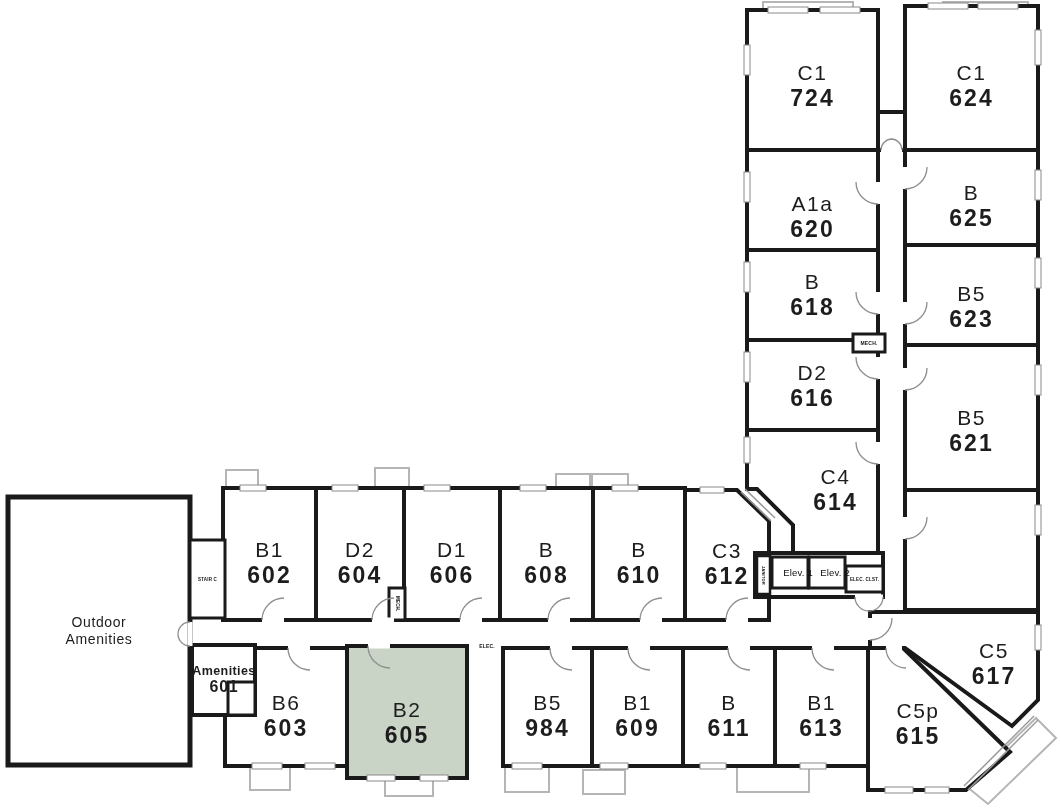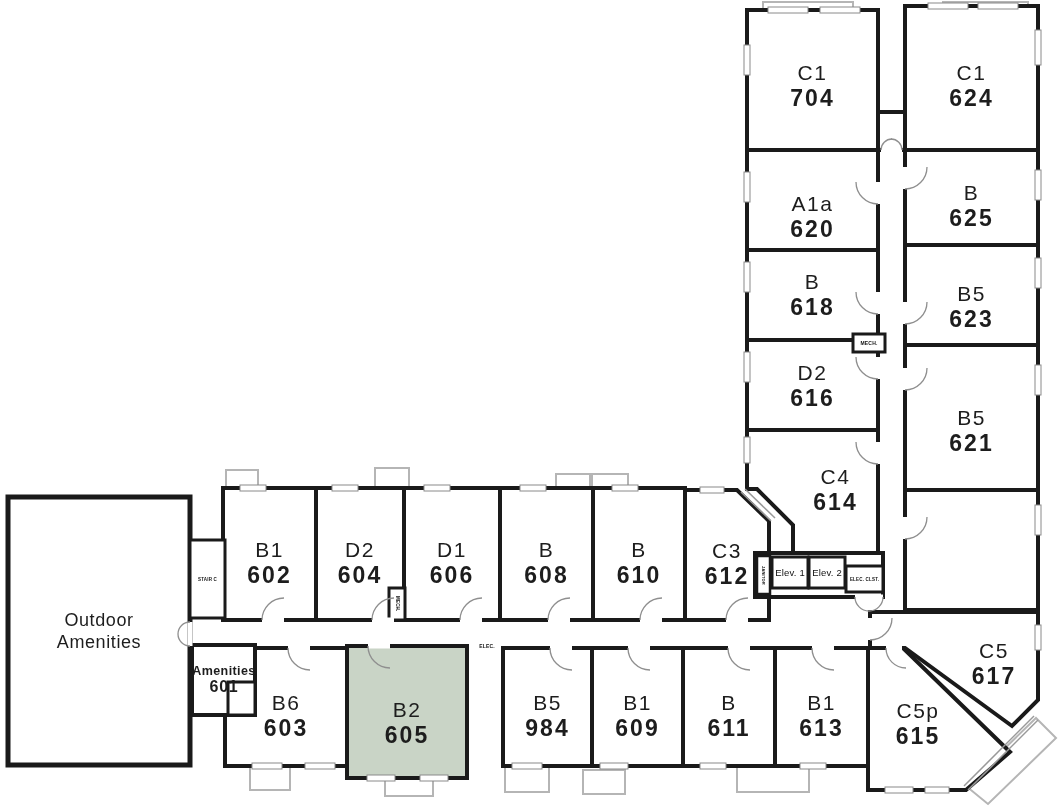--- a/index.html
+++ b/index.html
@@ -5,28 +5,28 @@
   html,body{margin:0;padding:0;background:#ffffff;}
   .plan{position:relative;width:1061px;height:809px;background:#ffffff;overflow:hidden;
         font-family:"Liberation Sans",sans-serif;color:#1d1d1d;}
   .plan svg{position:absolute;left:0;top:0;}
   .room{position:absolute;display:flex;align-items:center;justify-content:center;text-align:center;}
   .lbl{line-height:1.15;}
   .u-type{display:block;font-size:21px;font-weight:500;letter-spacing:1.5px;margin-top:18px;}
   .u-num{display:block;font-size:23px;font-weight:800;letter-spacing:2px;}
   .small .u-type{font-size:12.5px;letter-spacing:.4px;font-weight:600;}
   .small .u-num{font-size:16px;letter-spacing:.8px;}
-  .outdoor-lbl{font-size:18px;font-weight:500;letter-spacing:.6px;line-height:1.25;}
+  .outdoor-lbl{font-size:14px;font-weight:500;letter-spacing:.6px;line-height:1.25;}
   .svc{position:absolute;display:flex;align-items:center;justify-content:center;text-align:center;
        font-weight:700;color:#111;}
   .svc.vert{writing-mode:vertical-rl;}
   .t5{font-size:5px;letter-spacing:.2px;}
   .t45{font-size:4.5px;letter-spacing:.2px;}
   .t4{font-size:4px;letter-spacing:.2px;}
-  .elev{font-size:9.5px;font-weight:400;letter-spacing:.2px;}
+  .elev{font-size:9.5px;font-weight:400;letter-spacing:.2px;margin-left:8px;}
 </style>
 </head>
 <body>
 
 <div class="plan">
 
   <svg width="1061" height="809" viewBox="0 0 1061 809">
 
     <g fill="#ffffff" stroke="#b5b5b5" stroke-width="2">
       <rect x="763" y="2" width="90" height="22"></rect>
@@ -276,21 +276,21 @@
   <div class="room" style="left:868px;top:650px;width:100px;height:130px">
       <div class="lbl">
         <span class="u-type">C5p</span>
         <span class="u-num">615</span>
       </div>
     </div>
 
   <div class="room" style="left:749px;top:12px;width:127px;height:130px">
       <div class="lbl">
         <span class="u-type">C1</span>
-        <span class="u-num">704</span>
+        <span class="u-num">724</span>
       </div>
     </div>
   <div class="room" style="left:907px;top:12px;width:129px;height:130px">
       <div class="lbl">
         <span class="u-type">C1</span>
         <span class="u-num">624</span>
       </div>
     </div>
   <div class="room" style="left:749px;top:160px;width:127px;height:96px">
       <div class="lbl">

